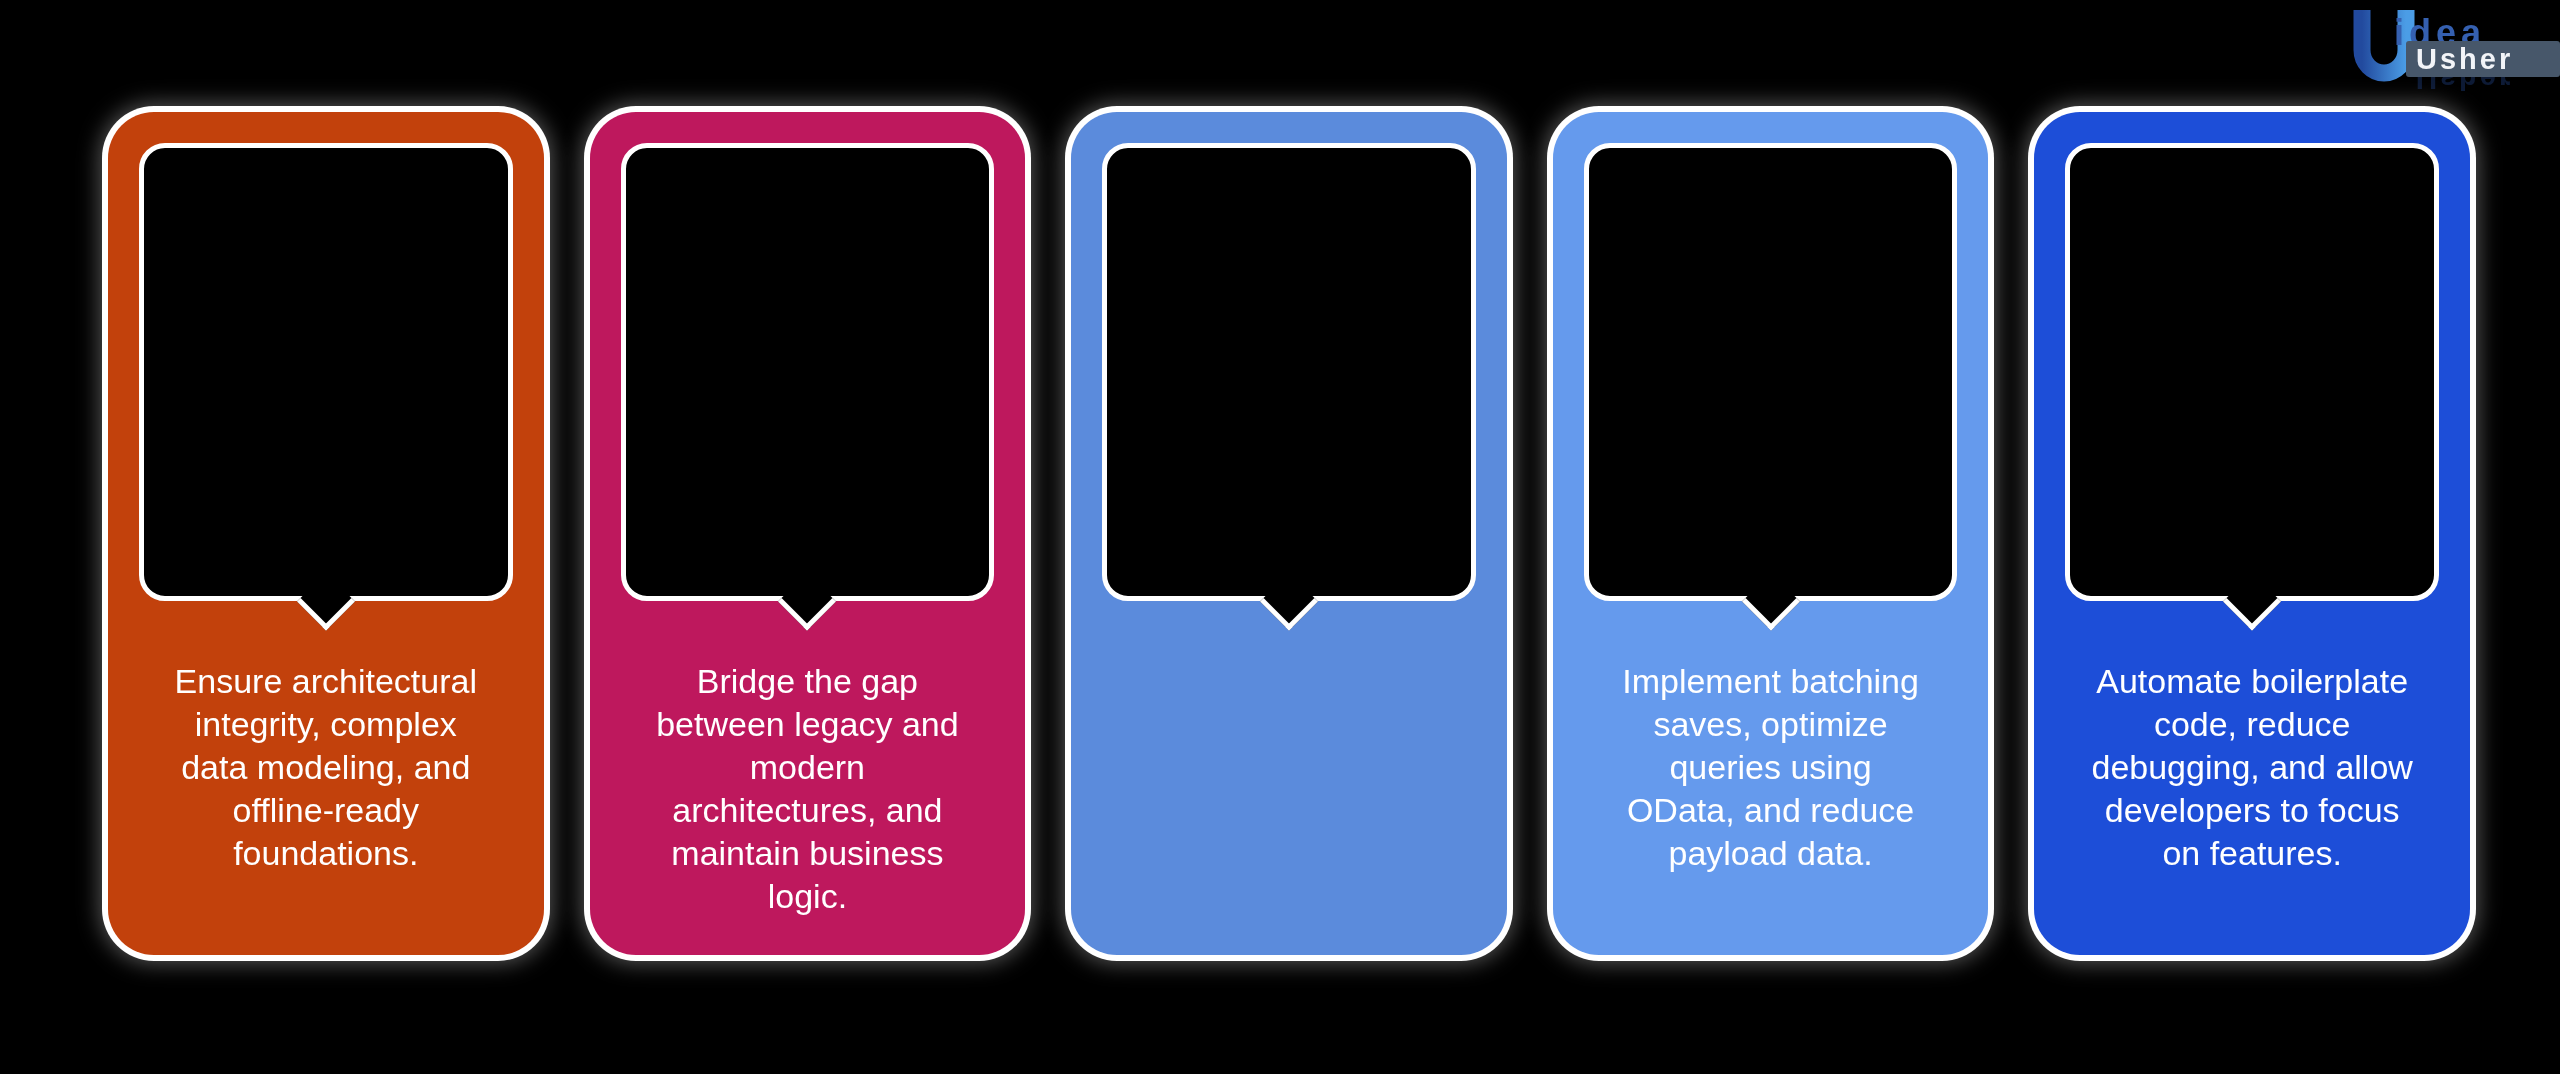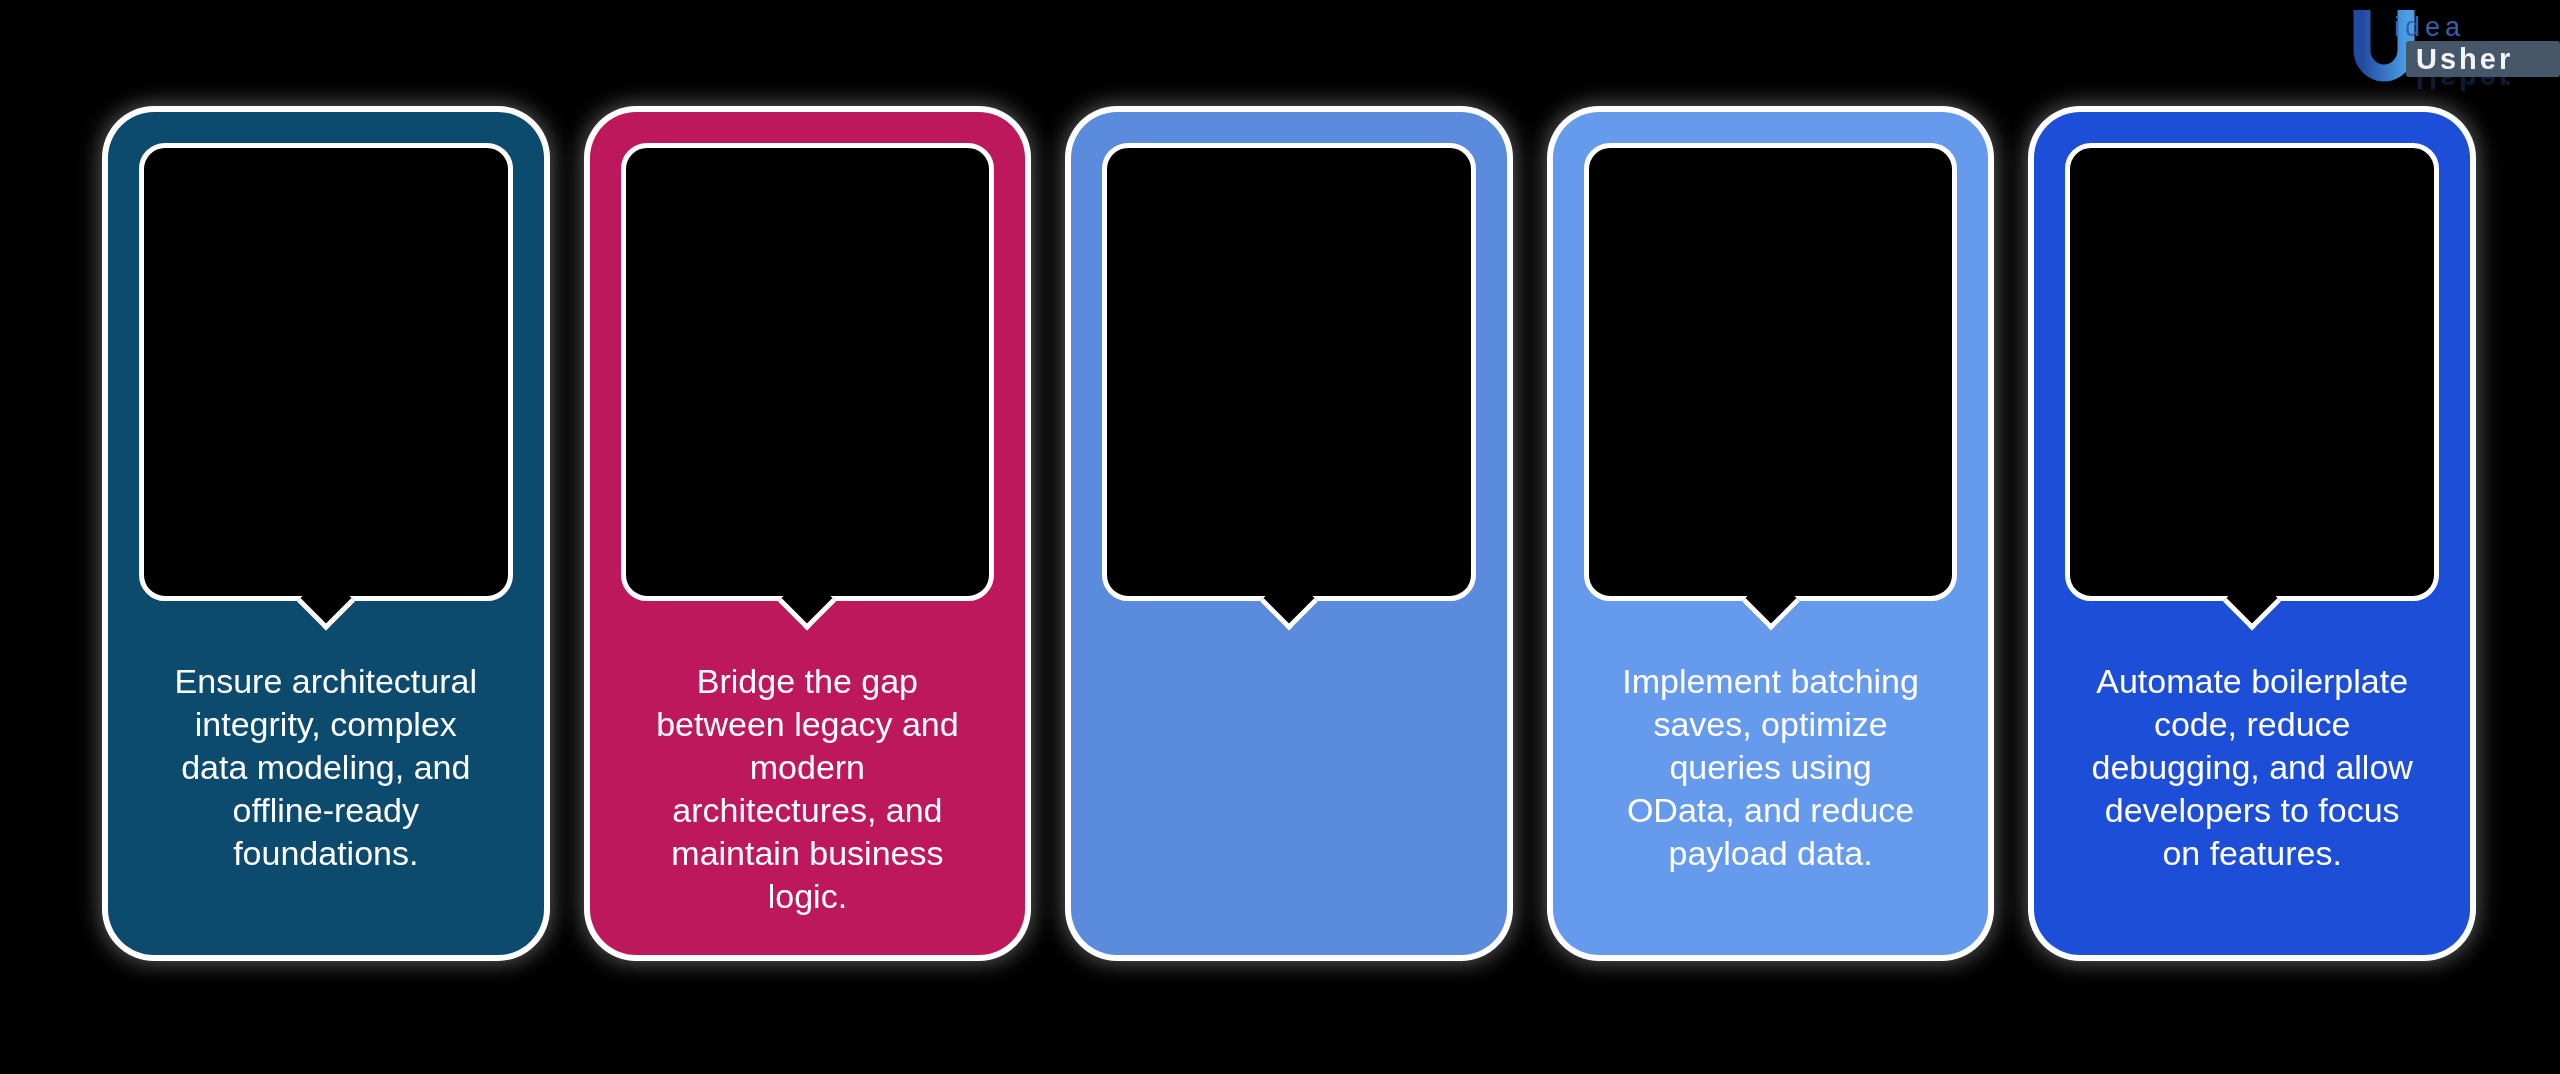--- a/index.html
+++ b/index.html
@@ -79,22 +79,22 @@
     position: absolute;
     left: 0;
     top: 6px;
     width: 72px;
     height: 76px;
   }
   .logo-idea {
     position: absolute;
     top: 8px;
     left: 46px;
-    font-size: 27px;
-    font-weight: normal;
+    font-size: 36px;
+    font-weight: bold;
     letter-spacing: 5px;
     color: #3560b0;
   }
   .logo-bar {
     position: absolute;
     top: 37px;
     left: 58px;
     width: 154px;
     height: 36px;
     background: #47576a;
@@ -127,21 +127,21 @@
     padding-left: 10px;
     box-sizing: border-box;
     z-index: 1;
   }
 </style>
 </head>
 <body style="background: rgb(0, 0, 0);">
 
 <div class="cards-row">
 
-  <div class="card" style="background: #0c4a6e;">
+  <div class="card" style="background: #c2410c;">
     <div class="bubble">
       <div class="bubble-tail"></div>
     </div>
     <div class="caption">Ensure architectural
 integrity, complex
 data modeling, and
 offline-ready
 foundations.</div>
   </div>
 

